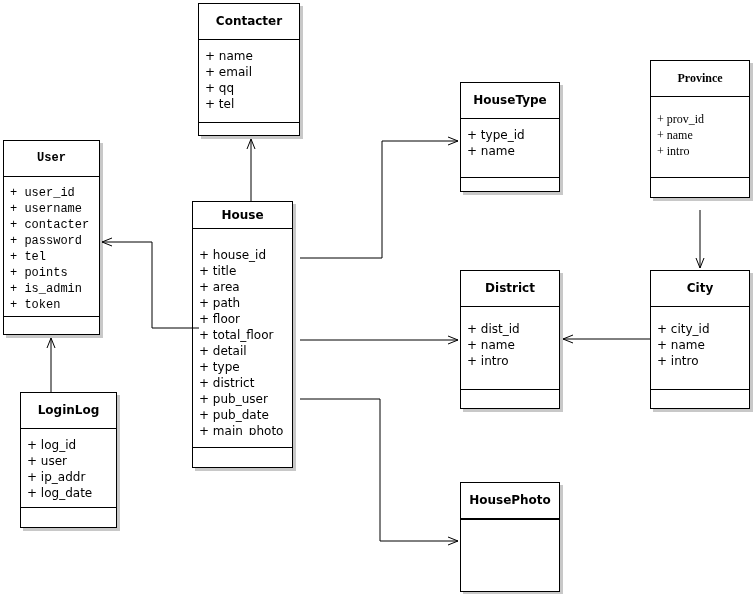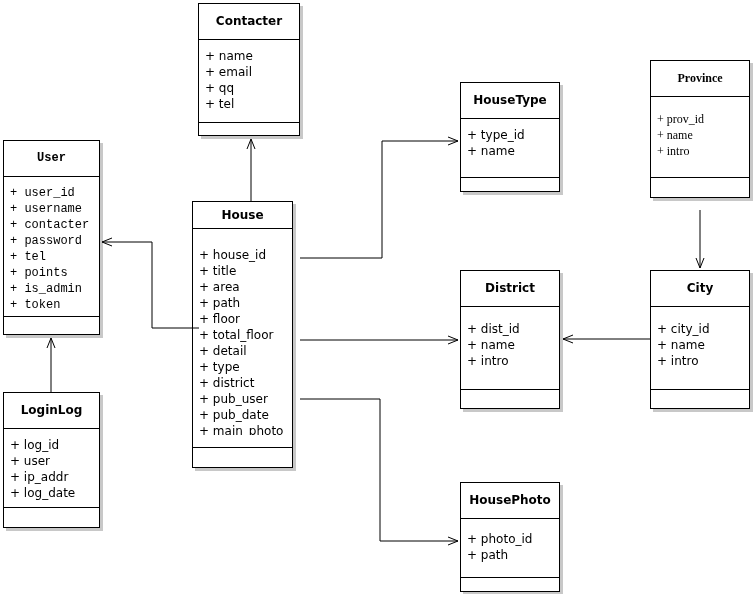--- a/index.html
+++ b/index.html
@@ -63,21 +63,21 @@
   #box-housetype .uml-empty { height:13px; }
   #box-province   { left:650px; top:60px;  width:100px; height:138px;font-family:Liberation Serif, serif; }
   #box-province .uml-attrs { padding-top: 14px; }
   #box-province .uml-empty { height:19px; }
   #box-district   { left:460px; top:270px; width:100px; height:139px; }
   #box-district .uml-attrs { padding-top: 14px; }
   #box-district .uml-empty { height:18px; }
   #box-city       { left:650px; top:270px; width:100px; height:139px; }
   #box-city .uml-attrs { padding-top: 14px; }
   #box-city .uml-empty { height:18px; }
-  #box-loginlog   { left:3px;   top:392px; width:97px;  height:136px; }
+  #box-loginlog   { left:20px;   top:392px; width:97px;  height:136px; }
   #box-loginlog .uml-empty { height:19px; }
   #box-housephoto { left:460px; top:482px; width:100px; height:110px; }
   #box-housephoto .uml-attrs { padding-top: 12px; }
   #box-housephoto .uml-empty { height:13px; }
 
   #edges {
     position: absolute;
     left: 0;
     top: 0;
     width: 755px;
@@ -187,24 +187,20 @@
       <div class="uml-attr">+ log_id</div>
       <div class="uml-attr">+ user</div>
       <div class="uml-attr">+ ip_addr</div>
       <div class="uml-attr">+ log_date</div>
     </div>
     <div class="uml-empty"></div>
   </div>
 
   <div class="uml-class" id="box-housephoto">
     <div class="uml-title">HousePhoto</div>
-    <div class="uml-attrs">
-      <div class="uml-attr">+ photo_id</div>
-      <div class="uml-attr">+ path</div>
-    </div>
     <div class="uml-empty"></div>
   </div>
 
   <svg id="edges" width="755" height="605" viewBox="0 0 755 605" xmlns="http://www.w3.org/2000/svg">
     <defs>
       <marker id="arrow" viewBox="0 0 12 10" markerWidth="12" markerHeight="10" refX="11" refY="5" orient="auto" markerUnits="userSpaceOnUse">
         <path d="M1,1 L11,5 L1,9" fill="none" stroke="#000000" stroke-width="1"></path>
       </marker>
     </defs>
     <polyline points="251,201 251,139" marker-end="url(#arrow)"></polyline>

